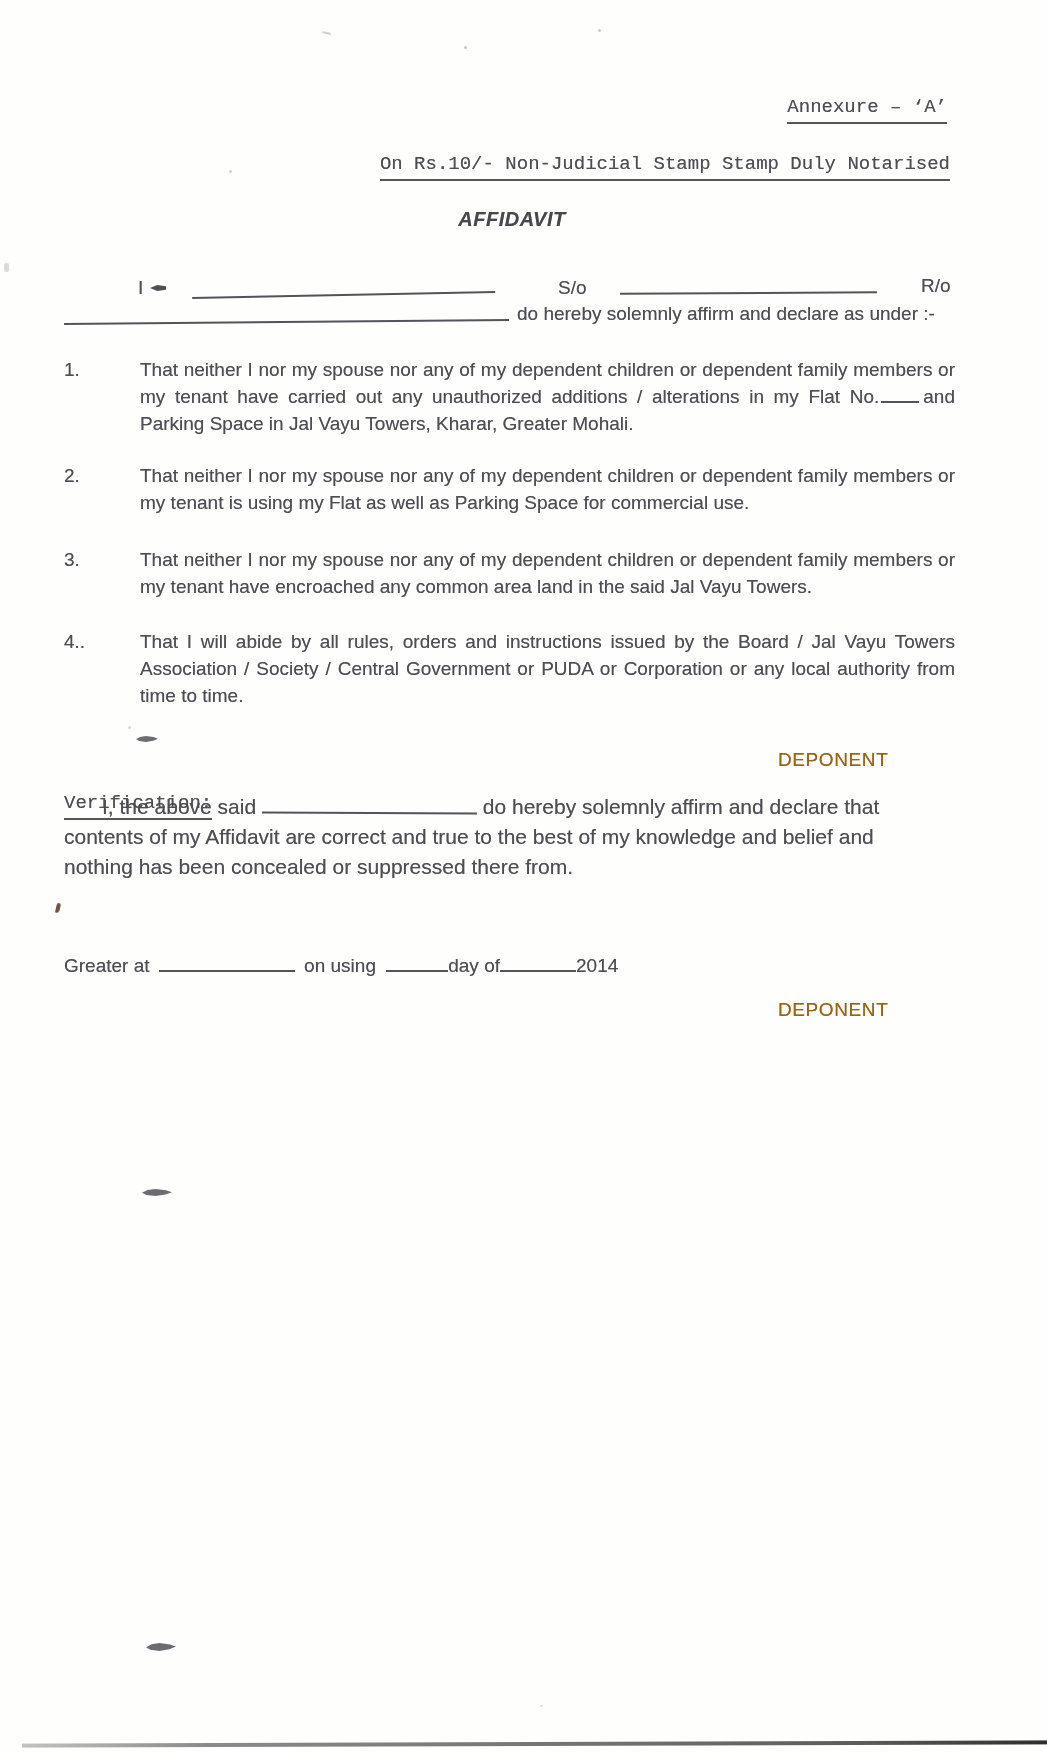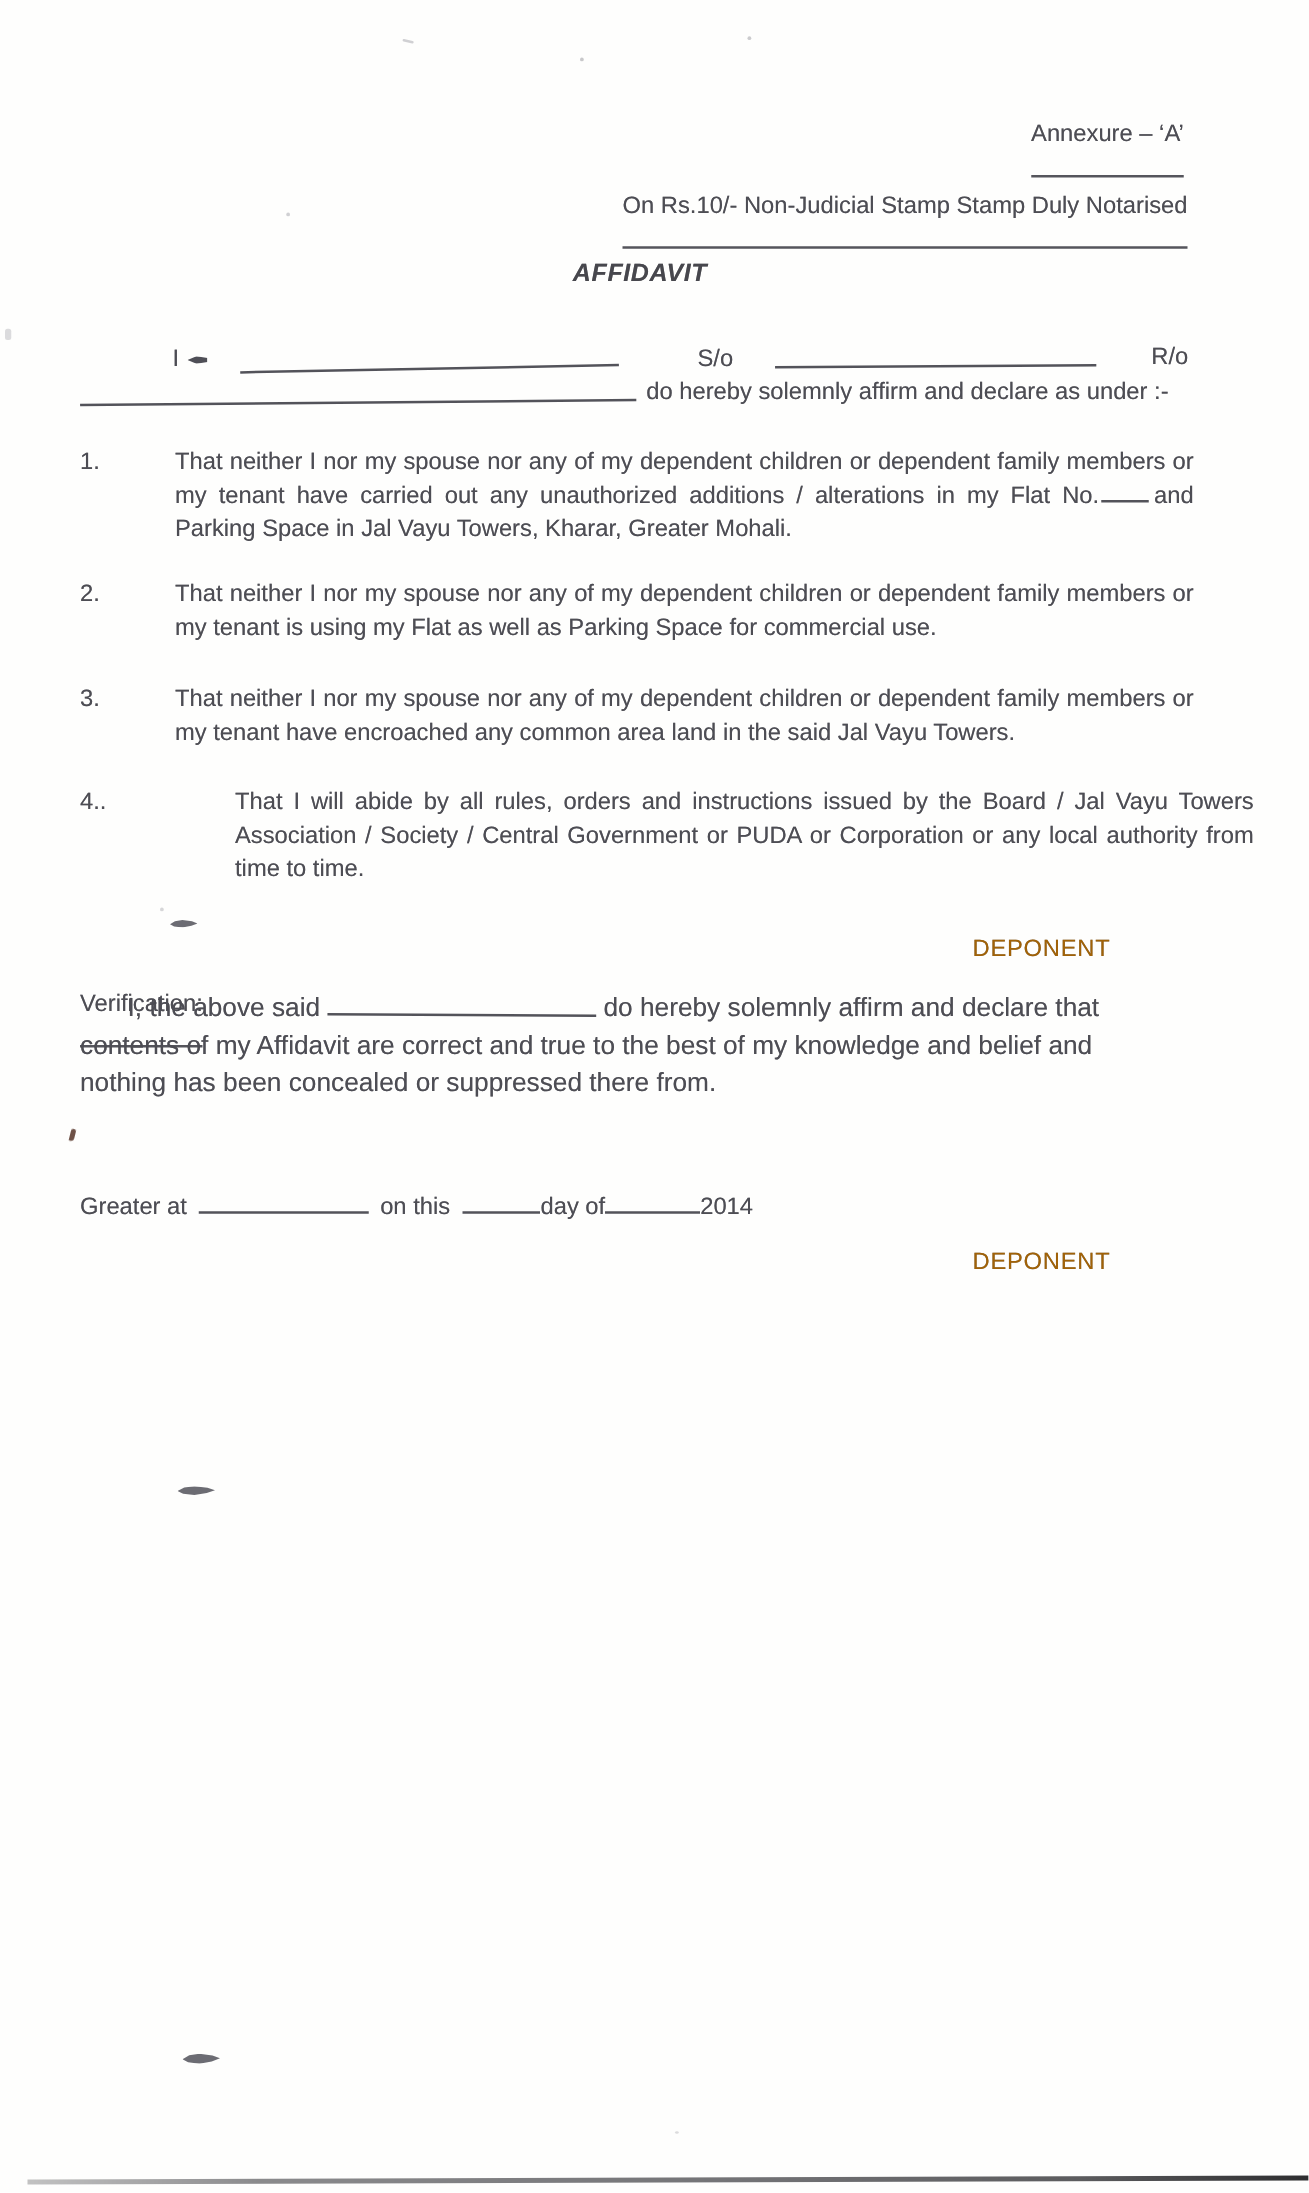--- a/index.html
+++ b/index.html
@@ -11,21 +11,21 @@
     color:#4d4d54;
     overflow:hidden;
   }
   .page *{box-sizing:border-box;}
   .txt{
     position:absolute;
     font-size:19px;line-height:27px;
     text-shadow:0 0 0.5px rgba(62,62,68,0.55);
     white-space:nowrap;
   }
-  .underlined{border-bottom:2px solid #55555c;padding-bottom:19px;}
+  .underlined{border-bottom:2px solid #55555c;padding-bottom:1px;font-family:Liberation Mono, monospace;}
   .title{
     font-weight:bold;font-size:20px;letter-spacing:0.5px;color:#47474d;
     left:0;width:1024px;text-align:center;
   }
   .blank{
     display:inline-block;
     border-bottom:2px solid #53535a;
     height:18px;
     vertical-align:baseline;
   }
@@ -105,40 +105,40 @@
     <span>That neither I nor my spouse nor any of my dependent children or dependent family members or my tenant have carried out any unauthorized additions / alterations in my Flat No.</span><span class="inline-blank"></span><span>and Parking Space in Jal Vayu Towers, Kharar, Greater Mohali.</span>
   </div>
 
   <div class="item-num" style="top:462px;">2.</div>
   <div class="item" style="top:462px;">That neither I nor my spouse nor any of my dependent children or dependent family members or my tenant is using my Flat as well as Parking Space for commercial use.</div>
 
   <div class="item-num" style="top:546px;">3.</div>
   <div class="item" style="top:546px;">That neither I nor my spouse nor any of my dependent children or dependent family members or my tenant have encroached any common area land in the said Jal Vayu Towers.</div>
 
   <div class="item-num" style="top:628px;">4..</div>
-  <div class="item" style="top:628px;margin-left:48px;">That I will abide by all rules, orders and instructions issued by the Board / Jal Vayu Towers Association / Society / Central Government or PUDA or Corporation or any local authority from time to time.</div>
+  <div class="item" style="top:628px;">That I will abide by all rules, orders and instructions issued by the Board / Jal Vayu Towers Association / Society / Central Government or PUDA or Corporation or any local authority from time to time.</div>
 
   <div class="speck" style="left:128px;top:726px;width:3px;height:3px;opacity:.4;"></div>
   <div class="smudge" style="left:136px;top:736px;width:22px;height:6px;"></div>
 
   <div class="txt deponent" style="top:746px;left:778px;">DEPONENT</div>
 
   <div class="txt underlined" style="top:790px;left:64px;">Verification:</div>
 
   <div class="vpara">
     <span style="display:inline-block;width:38px;"></span><span>I, the above said</span>
     <span class="blank" style="width:215px;transform:rotate(0.3deg);"></span>
     <span>do hereby solemnly affirm and declare that contents of my Affidavit are correct and true to the best of my knowledge and belief and nothing has been concealed or suppressed there from.</span>
   </div>
   <div class="comma-mark" style="left:56px;top:903px;"></div>
 
   <div class="txt" style="top:952px;left:64px;">
     <span>Greater at</span>
     <span class="blank" style="width:136px;margin:0 4px;"></span>
-    <span>on this</span>
+    <span>on using</span>
     <span class="blank" style="width:62px;margin:0 0 0 5px;"></span><span>day of</span><span class="blank" style="width:76px;"></span><span>2014</span>
   </div>
 
   <div class="txt deponent" style="top:996px;left:778px;">DEPONENT</div>
 
   <div class="smudge" style="left:142px;top:1189px;width:30px;height:7px;"></div>
   <div class="smudge" style="left:146px;top:1643px;width:30px;height:8px;"></div>
   <div class="speck" style="left:540px;top:1705px;width:3px;height:2px;opacity:.35;"></div>
 
   <div class="scan-edge"></div>

